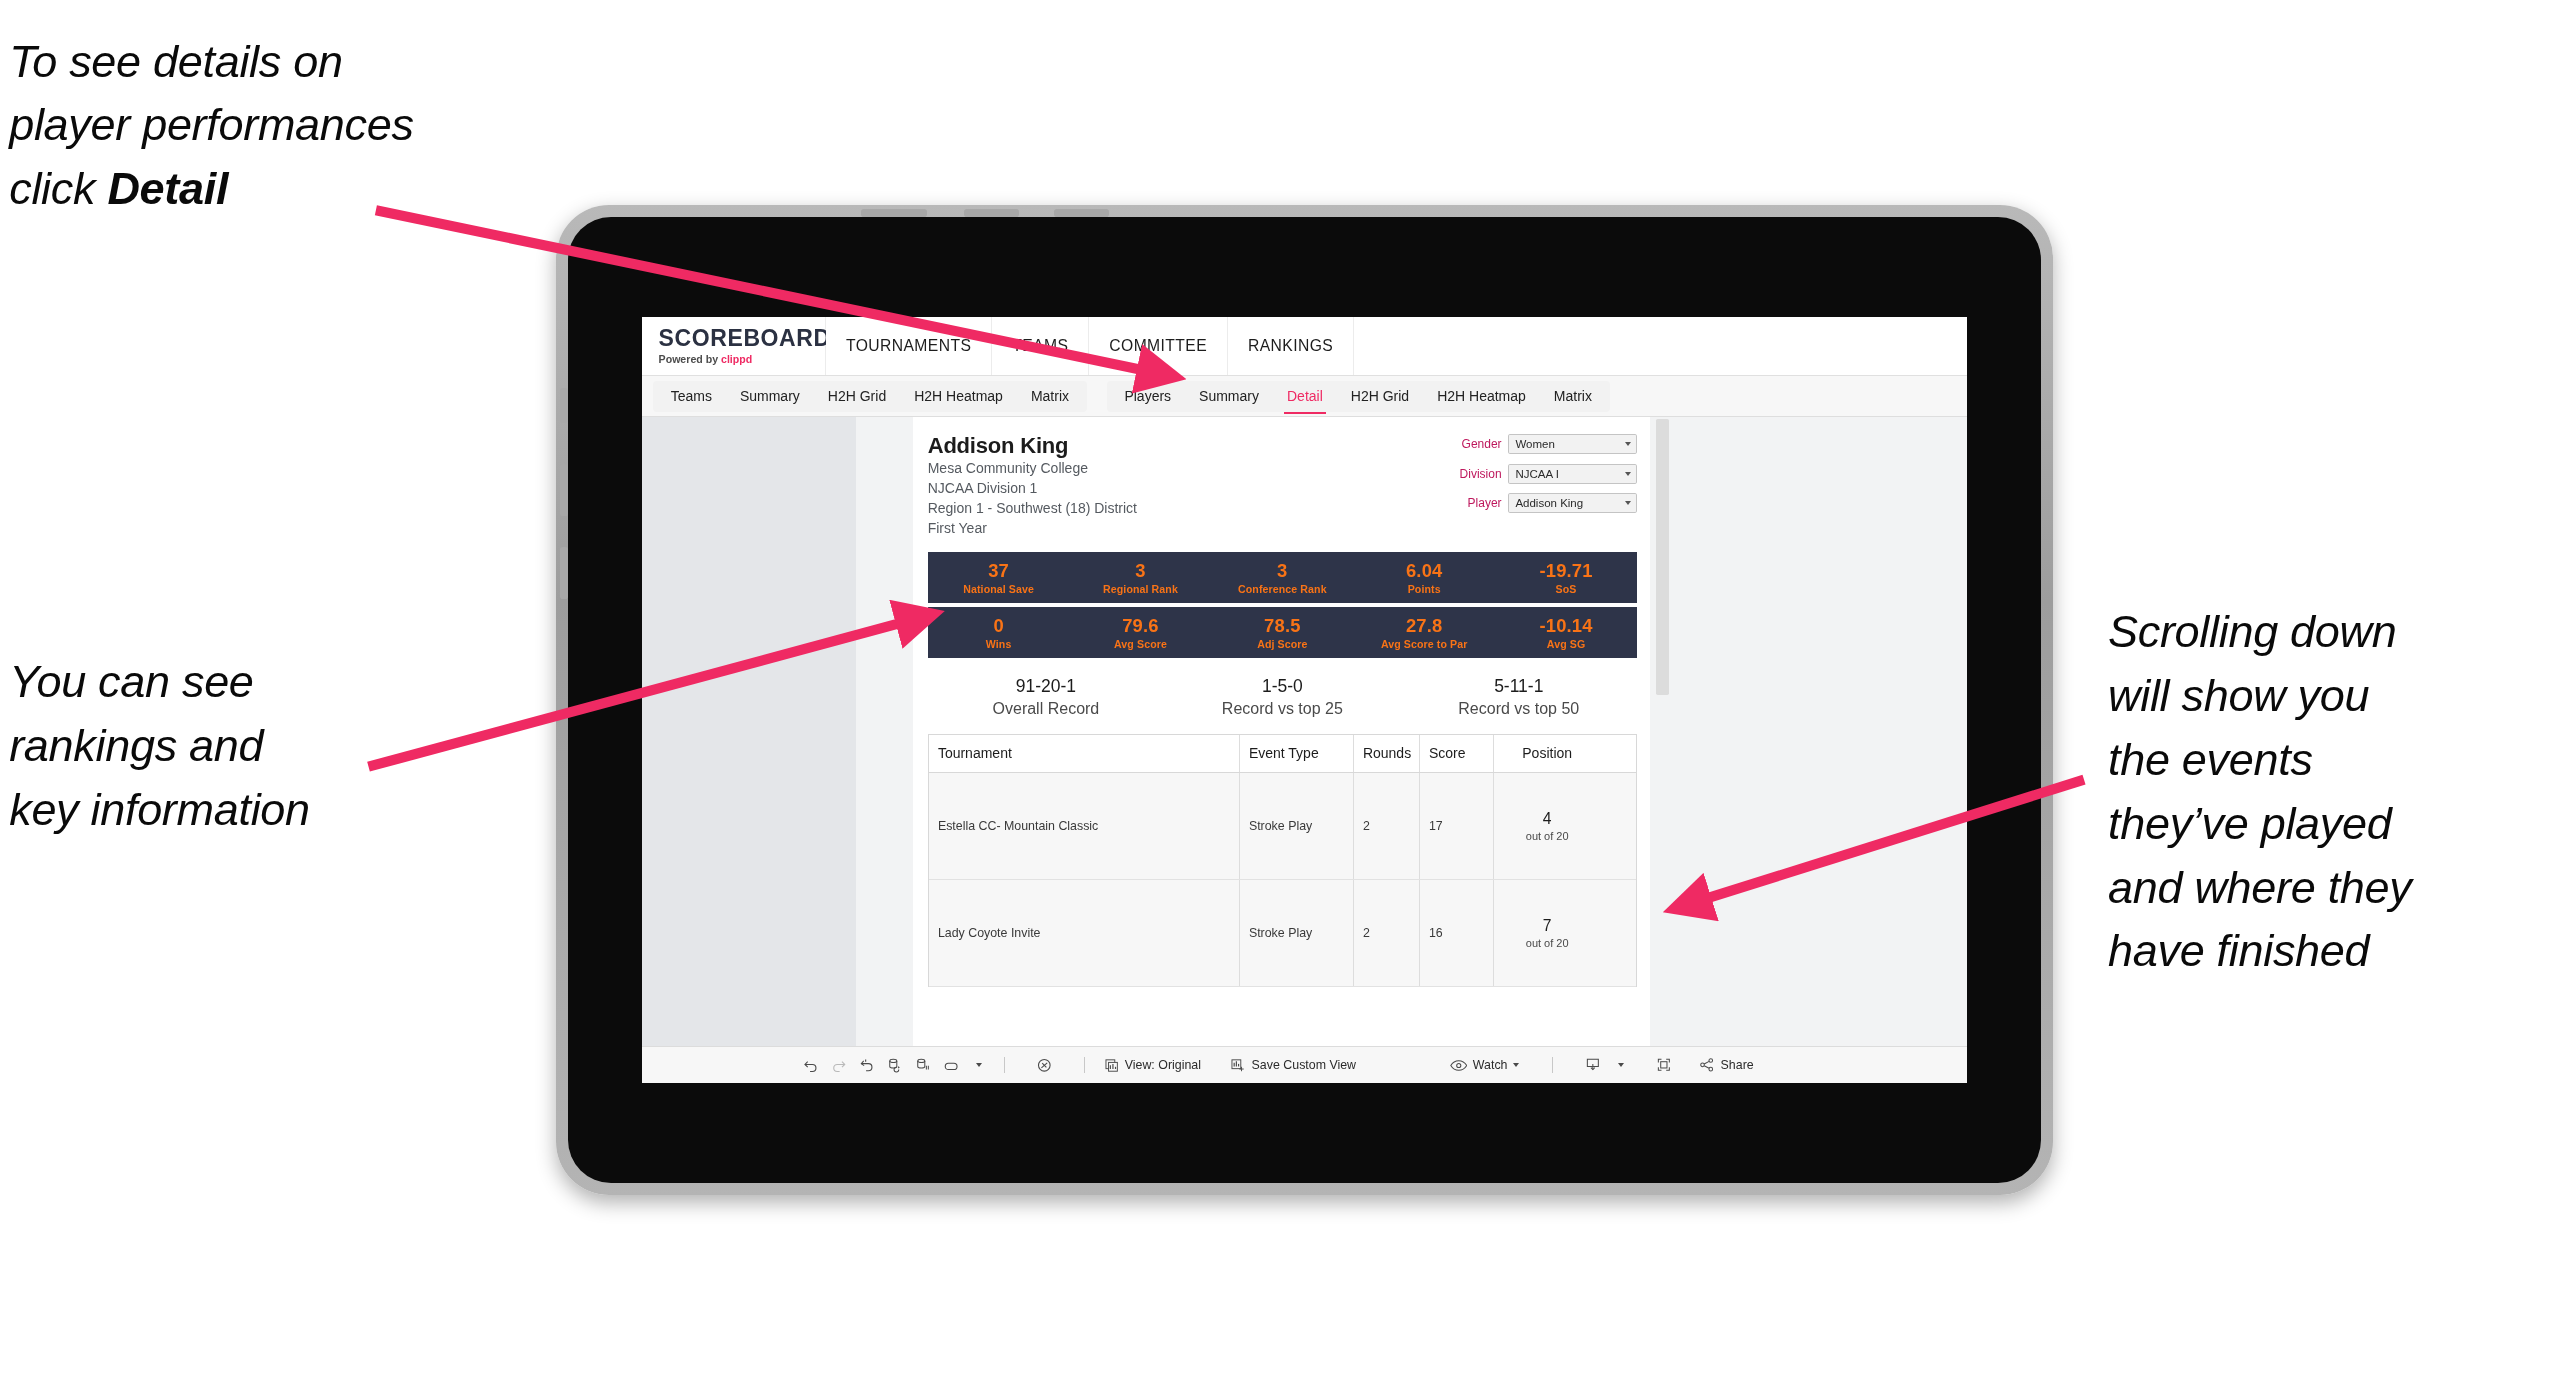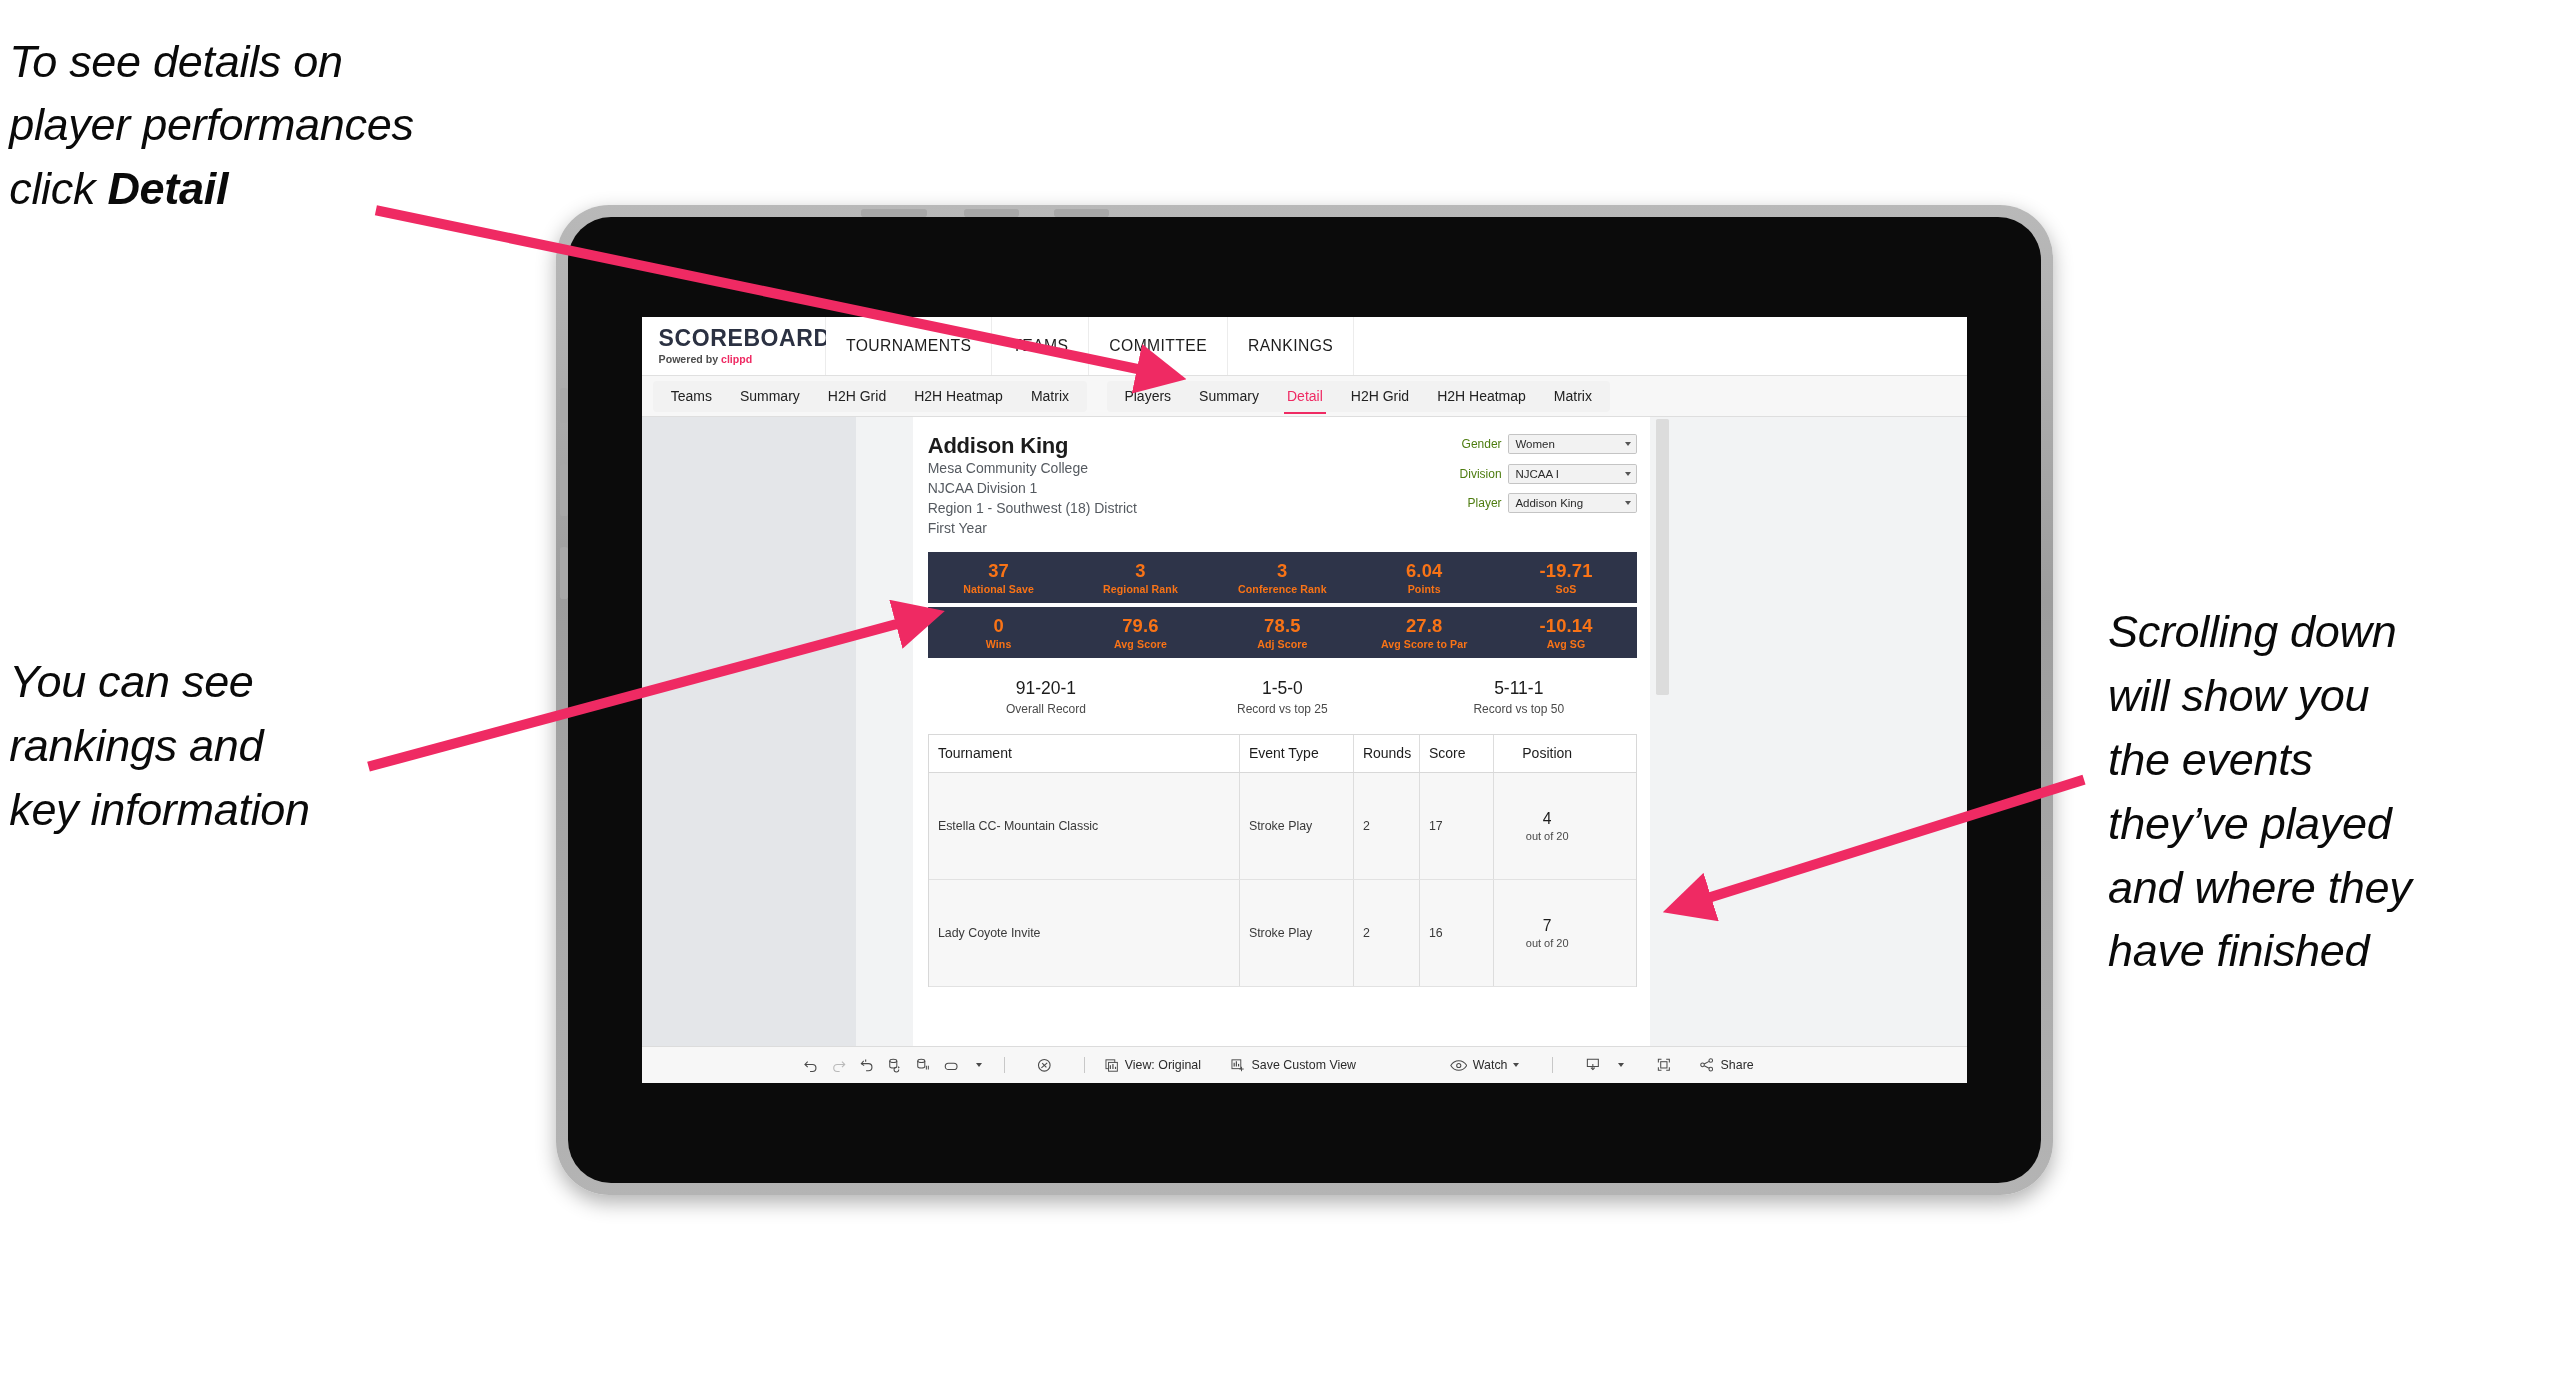--- a/index.html
+++ b/index.html
@@ -214,21 +214,21 @@
   }
 
   #selectors { width: 184px; padding-top: 2.8px; }
   .sel-row {
     display: flex;
     align-items: center;
     justify-content: flex-end;
     margin-bottom: 9.2px;
     gap: 6.4px;
   }
-  .sel-label { font-size: 12px; color: #4d7c0f; }
+  .sel-label { font-size: 12px; color: #be185d; }
   .sel-box {
     width: 129px;
     height: 20px;
     background: #f2f2f2;
     border: 0.9px solid #c4c4c4;
     border-radius: 1.8px;
     display: flex;
     align-items: center;
     justify-content: space-between;
     padding: 0 4.6px 0 6.4px;
@@ -262,21 +262,21 @@
 
   
   #record-row {
     display: flex;
     margin: 14.7px 13px 0 14.7px;
     height: 48px;
     align-items: center;
   }
   .rec-cell { flex: 1 1 0; text-align: center; }
   .rec-val { font-size: 17.5px; font-weight: normal; color: #1c1c1c; line-height: 1.2; }
-  .rec-lbl { font-size: 12px; color: #4a4a4a; margin-top: 2.8px; }
+  .rec-lbl { font-size: 16px; color: #4a4a4a; margin-top: 2.8px; }
 
   
   #tourney-table {
     margin: 13px 13px 0 14.7px;
     border: 0.9px solid #d8d8d8;
     border-bottom: none;
   }
   .trow { display: flex; }
   .trow.header { background: #ffffff; border-bottom: 0.9px solid #d8d8d8; }
   .tcell {

